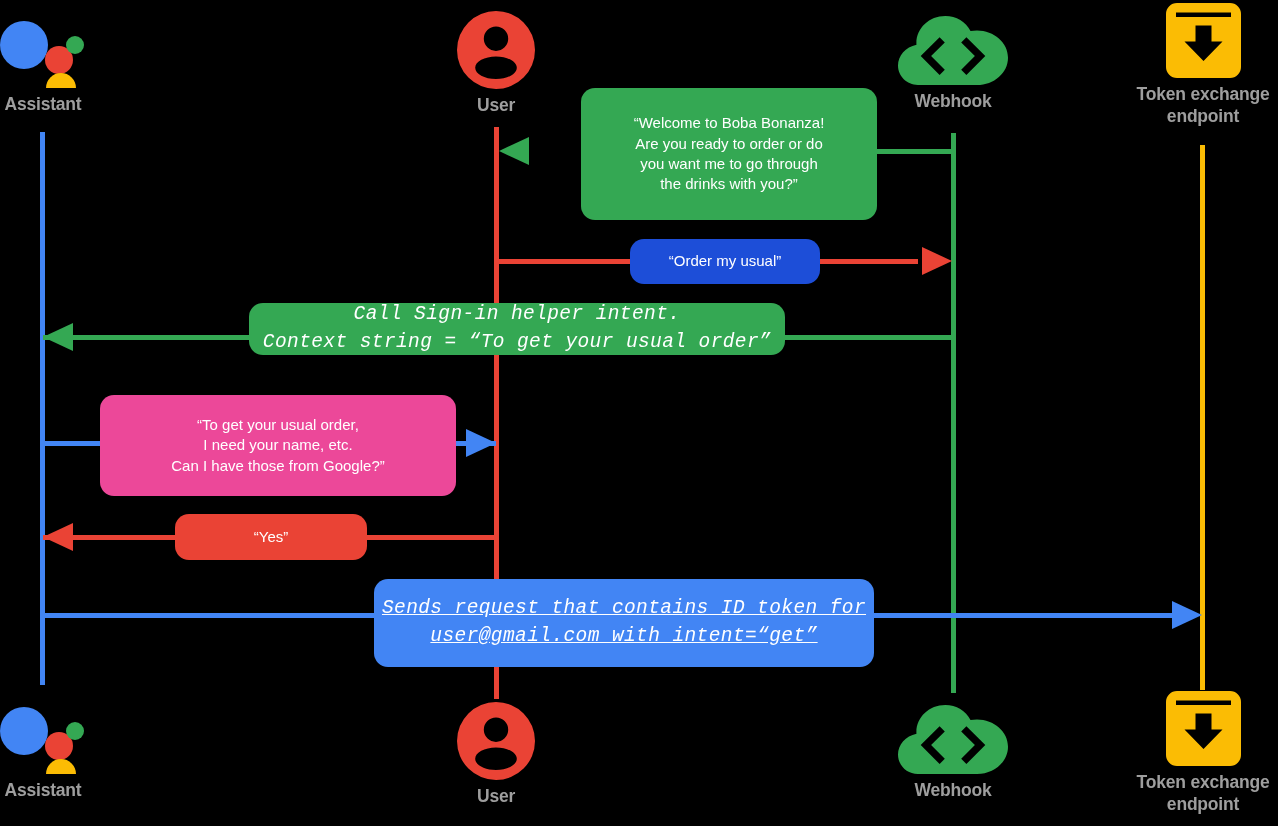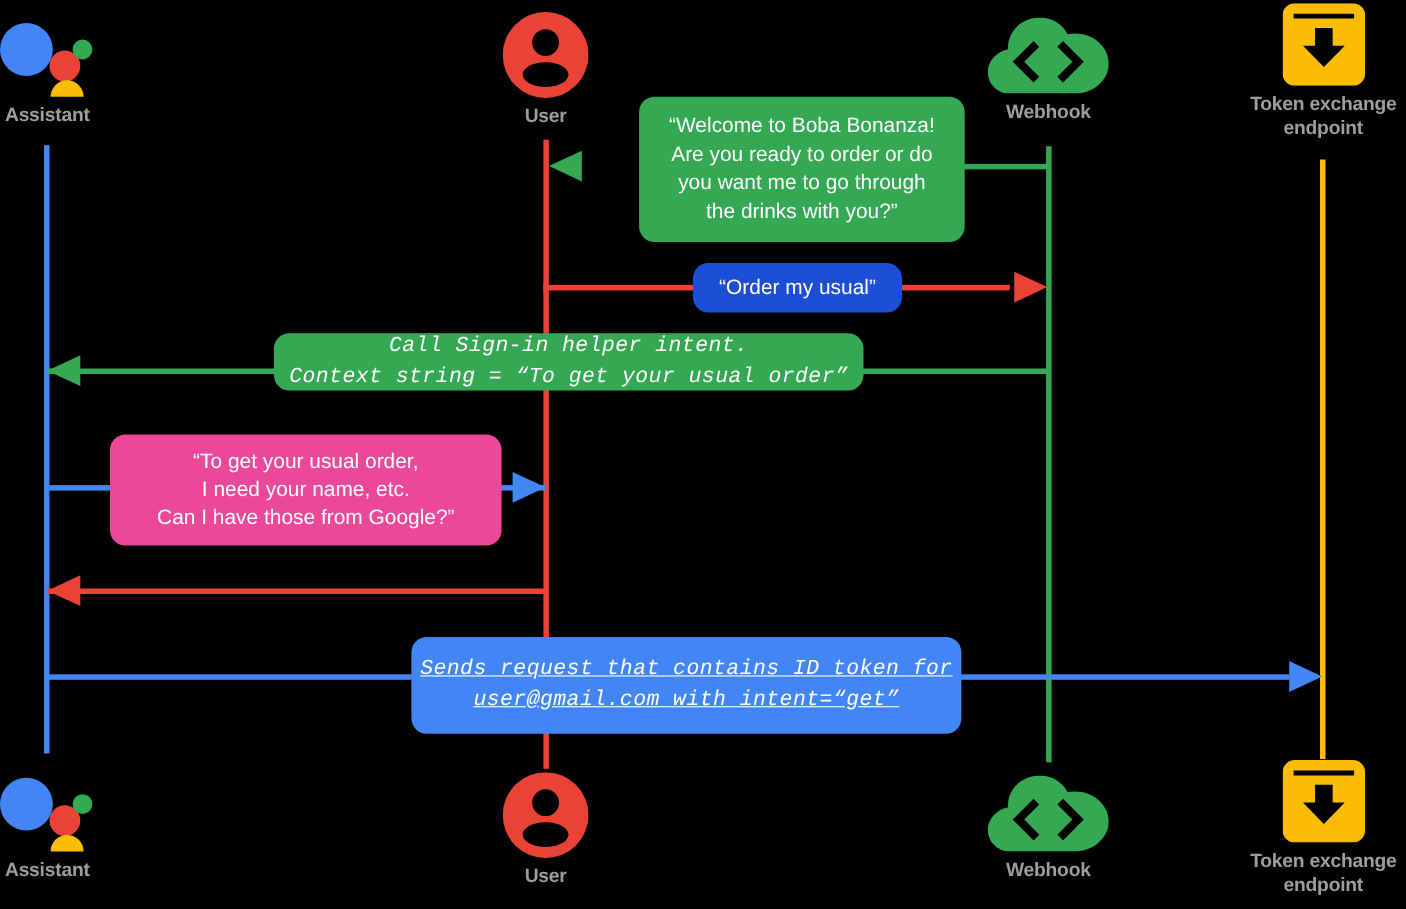--- a/index.html
+++ b/index.html
@@ -66,21 +66,21 @@
     border-radius: 14px;
     color: #ffffff;
     display: flex;
     align-items: center;
     justify-content: center;
     text-align: center;
     white-space: pre-line;
   }
   .bubble.sans {
     font-family: "Liberation Sans", sans-serif;
-    font-size: 19px;
+    font-size: 15px;
     line-height: 1.36;
   }
   .bubble.mono {
     font-family: "Liberation Mono", monospace;
     font-style: italic;
     font-size: 19.5px;
     line-height: 1.42;
     letter-spacing: 0.4px;
   }
 </style>
@@ -157,20 +157,21 @@
 Context string = “To get your usual order”</div>
 
   <div class="hline" style="left:40px; top:441px; width:456px; background:#4285f4;"></div>
   <div class="arrowhead right" style="left:466px; top:429px; border-left-color:#4285f4;"></div>
   <div class="bubble sans" style="left:100px; top:395px; width:356px; height:101px; background:#ec4899;">“To get your usual order,
 I need your name, etc.
 Can I have those from Google?”</div>
 
   <div class="hline" style="left:43px; top:535px; width:453px; background:#ea4335;"></div>
   <div class="arrowhead left" style="left:43px; top:523px; border-right-color:#ea4335;"></div>
+  <div class="bubble sans" style="left:175px; top:514px; width:192px; height:46px; background:#ea4335;">“Yes”</div>
 
   <div class="hline" style="left:40px; top:613px; width:1132px; background:#4285f4;"></div>
   <div class="arrowhead right" style="left:1172px; top:601px; border-left-color:#4285f4;"></div>
   <div class="bubble mono" style="left:374px; top:579px; width:500px; height:88px; background:#4285f4;text-decoration:underline;">Sends request that contains ID token for
 user@gmail.com with intent=“get”</div>
 
   <div class="actor" style="left:-57px; top:700px;">
     <span class="glyph" style="width:92px;height:74px;">
       <svg viewBox="0 0 92 74" width="92" height="74">
         <circle cx="27" cy="31" r="24" fill="#4285f4"></circle>

